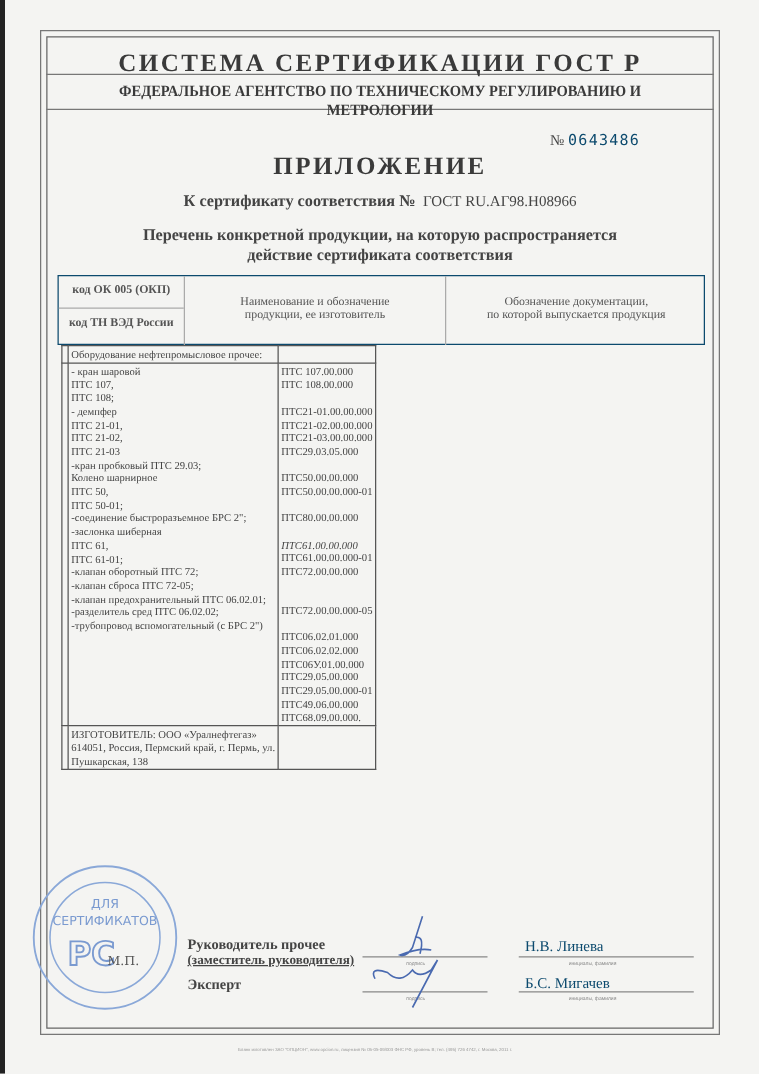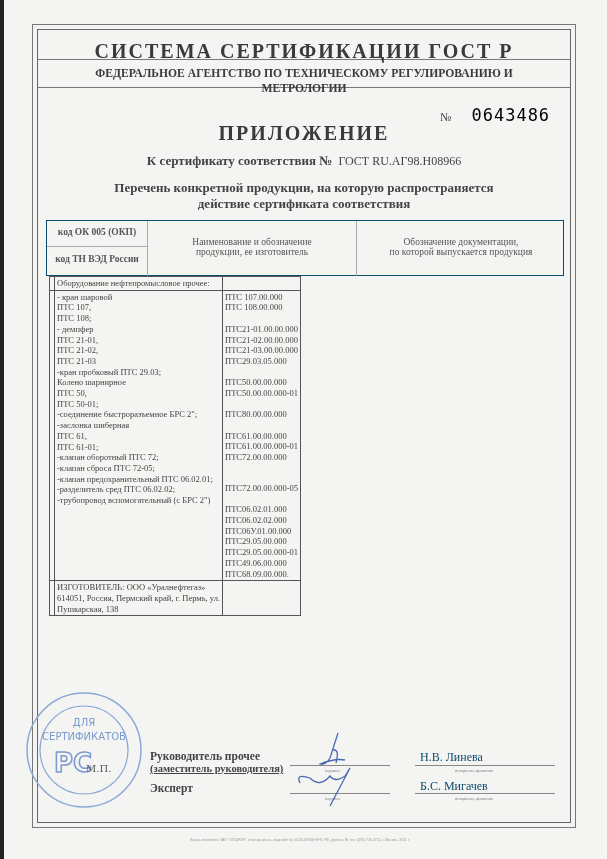--- a/index.html
+++ b/index.html
@@ -5,21 +5,21 @@
   html, body { margin:0; padding:0; }
   body { width:607px; height:859px; background:#f4f4f2; position:relative; overflow:hidden;
          font-family:"Liberation Serif", serif; color:#333; }
   .left-edge { position:absolute; left:0; top:0; width:4px; height:859px; background:#222; }
   .frame-outer { position:absolute; left:32px; top:24px; width:544px; height:804px; border:1px solid #777; box-sizing:border-box; }
   .frame-inner { position:absolute; left:37px; top:29px; width:534px; height:794px; border:1.5px solid #666; box-sizing:border-box; }
   .hdr-line { position:absolute; left:37px; width:534px; height:1px; background:#777; }
   .sys-title { position:absolute; left:37px; top:40px; width:534px; text-align:center; font-size:20px; font-weight:bold; letter-spacing:2px; color:#3a3a3a; }
   .agency { position:absolute; left:37px; top:66px; width:534px; text-align:center; font-size:12.5px; font-weight:bold; color:#3a3a3a; transform:scaleX(0.93); }
   .number { position:absolute; left:440px; top:105px; font-size:12px; color:#444; }
-  .number .num { font-family:"DejaVu Sans Mono", monospace; font-size:17px; color:#000000; margin-left:20px; letter-spacing:1px; }
+  .number .num { font-family:"DejaVu Sans Mono", monospace; font-size:12px; color:#0c4a6e; margin-left:3px; letter-spacing:1px; }
   .prilozh { position:absolute; left:37px; top:122px; width:534px; text-align:center; font-size:20px; font-weight:bold; letter-spacing:2px; color:#3a3a3a; }
   .cert-ref { position:absolute; left:37px; top:153px; width:534px; text-align:center; font-size:13px; font-weight:bold; color:#444; }
   .cert-ref .val { font-weight:normal; font-size:12px; margin-left:6px; }
   .list-title { position:absolute; left:37px; top:180px; width:534px; text-align:center; font-size:13px; font-weight:bold; line-height:16px; color:#444; }
   .head-table { position:absolute; left:46px; top:220px; width:518px; height:56px; border:1px solid #0c4a6e; box-sizing:border-box; }
   .hcell { position:absolute; font-size:9.5px; text-align:center; color:#555; }
   .data-table { position:absolute; left:49px; top:276px; border-collapse:collapse; font-size:8.5px; color:#444; }
   .data-table td { border:1px solid #555; vertical-align:top; padding:1px 2px; line-height:10.7px; }
   .sig-label { position:absolute; font-size:11.5px; font-weight:bold; color:#444; }
   .sig-line { position:absolute; height:1px; background:#888; }
@@ -107,21 +107,21 @@
           <div style="min-height: 10.7px;">ПТС21-01.00.00.000</div>
           <div style="min-height: 10.7px;">ПТС21-02.00.00.000</div>
           <div style="min-height: 10.7px;">ПТС21-03.00.00.000</div>
           <div style="min-height: 10.7px;">ПТС29.03.05.000</div>
           <div style="min-height: 10.7px;"></div>
           <div style="min-height: 10.7px;">ПТС50.00.00.000</div>
           <div style="min-height: 10.7px;">ПТС50.00.00.000-01</div>
           <div style="min-height: 10.7px;"></div>
           <div style="min-height: 10.7px;">ПТС80.00.00.000</div>
           <div style="min-height: 10.7px;"></div>
-          <div style="min-height: 10.7px;">ПТС61.00.00.000</div>
+          <div style="min-height: 10.7px; font-style: italic;">ПТС61.00.00.000</div>
           <div style="min-height: 10.7px;">ПТС61.00.00.000-01</div>
           <div style="min-height: 10.7px;">ПТС72.00.00.000</div>
           <div style="min-height: 10.7px; margin-top: 20px;">ПТС72.00.00.000-05</div>
           <div style="min-height: 10.7px;"></div>
           <div style="min-height: 10.7px;">ПТС06.02.01.000</div>
           <div style="min-height: 10.7px;">ПТС06.02.02.000</div>
           <div style="min-height: 10.7px;">ПТС06У.01.00.000</div>
           <div style="min-height: 10.7px;">ПТС29.05.00.000</div>
           <div style="min-height: 10.7px;">ПТС29.05.00.000-01</div>
           <div style="min-height: 10.7px;">ПТС49.06.00.000</div>

